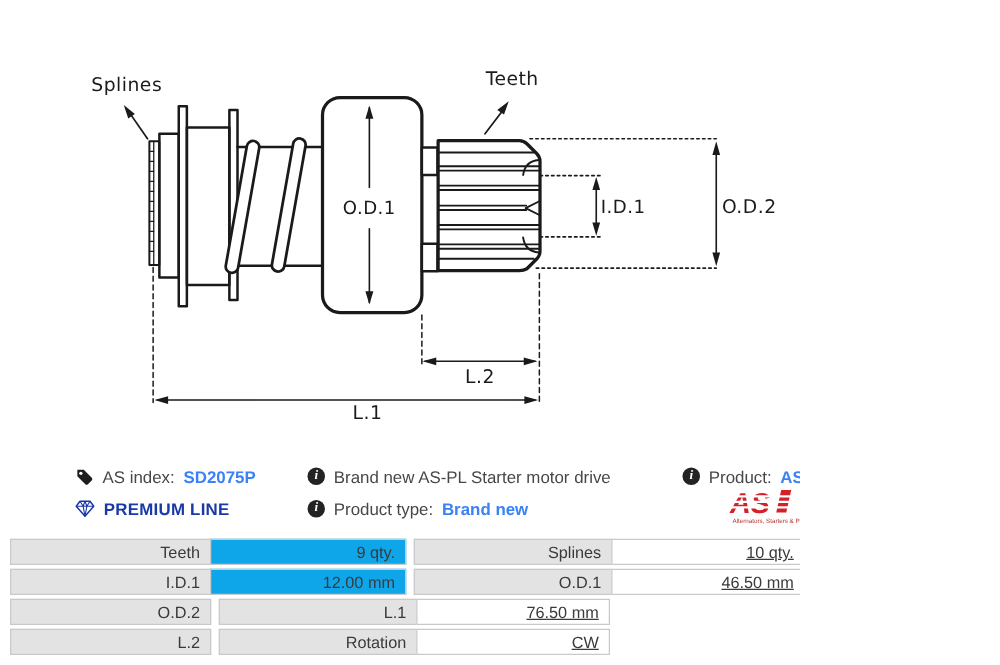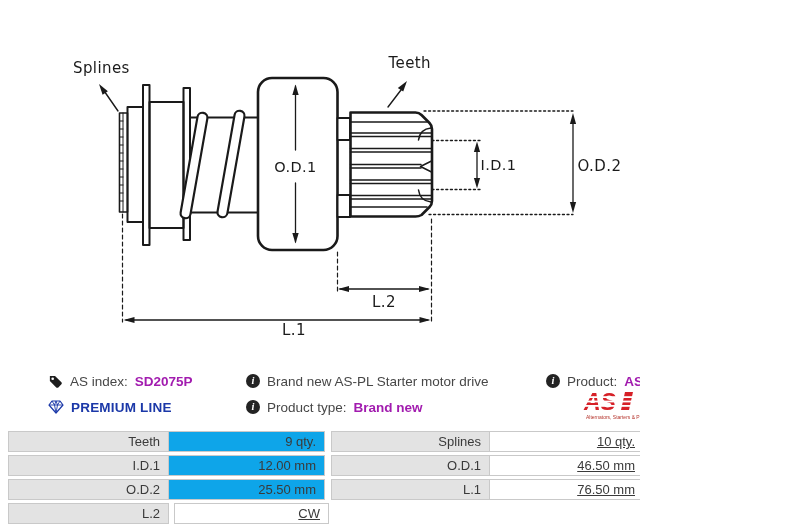--- a/index.html
+++ b/index.html
@@ -12,21 +12,21 @@
   .drawing svg{display:block;}
   .dim-label{font-family:"DejaVu Sans",sans-serif;fill:#1b1b1b;letter-spacing:.4px;}
 
   
   .photo{background:#fff;}
 
   
   .info-col{position:absolute;top:372px;}
   .info-row{display:flex;align-items:center;gap:7px;height:18px;margin-bottom:8px;
             font-size:13.5px;color:#474747;white-space:nowrap;}
-  .info-row b{color:#a21caf;}
+  .info-row b{color:#3b82f6;}
   .premium{color:#1b38a8;font-weight:bold;letter-spacing:.2px;text-align:center;}
   .info-icon{width:14px;height:14px;min-width:14px;border-radius:50%;background:#232323;color:#fff;
              display:inline-flex;align-items:center;justify-content:center;
              font-family:"Liberation Serif",serif;font-weight:bold;font-style:italic;
              font-size:10.5px;line-height:14px;}
   .logo-wrap{position:absolute;left:583px;top:391px;width:68px;height:32px;}
 
   
   .spec{position:absolute;left:8px;top:431px;width:637px;}
   .srow{display:flex;height:21px;margin-bottom:3px;}
@@ -213,21 +213,21 @@
       <circle cx="66" cy="63" r="45" fill="none" stroke="#787874" stroke-width="3.5" opacity=".7"></circle>
       <circle cx="66" cy="63" r="38" fill="#232321"></circle>
       <circle cx="66" cy="63" r="31" fill="none" stroke="#8e8e88" stroke-width="5"></circle>
       <circle cx="66" cy="63" r="24" fill="#151513"></circle>
       <circle cx="66" cy="63" r="17" fill="#1d1b16" stroke="#8a7848" stroke-width="3.5"></circle>
       <circle cx="66" cy="63" r="10" fill="#060606"></circle>
       <ellipse cx="66" cy="20" rx="28" ry="7" fill="#ffffff" opacity=".12"></ellipse>
     </svg>
   </div>
 
-  <div class="info-col" style="left:48px">
+  <div class="info-col" style="left:60px">
     <div class="info-row">
       <svg width="15" height="15" viewBox="0 0 16 16">
         <path d="M2 2 h5.5 l6.8 6.8 c.6 .6 .6 1.6 0 2.2 l-3.3 3.3 c-.6 .6 -1.6 .6 -2.2 0 L2 7.5 Z" fill="#1d1d1d"></path>
         <circle cx="5" cy="5" r="1.4" fill="#fff"></circle>
       </svg>
       <span>AS index:</span>
       <b>SD2075P</b>
     </div>
     <div class="info-row">
       <svg width="16" height="14" viewBox="0 0 16 14" fill="none" stroke="#1b38a8" stroke-width="1.2" stroke-linejoin="round">
@@ -281,25 +281,25 @@
     </div>
     <div class="srow">
       <div class="cell lab1">I.D.1</div>
       <div class="cell val1">12.00 mm</div>
       <div class="colgap"></div>
       <div class="cell lab2">O.D.1</div>
       <div class="cell val2">46.50 mm</div>
     </div>
     <div class="srow">
       <div class="cell lab1">O.D.2</div>
-      <div class="cell val1">25.50 mm</div>
       <div class="colgap"></div>
       <div class="cell lab2">L.1</div>
       <div class="cell val2">76.50 mm</div>
     </div>
     <div class="srow">
       <div class="cell lab1">L.2</div>
       <div class="colgap"></div>
+      <div class="cell lab2">Rotation</div>
       <div class="cell val2">CW</div>
     </div>
   </div>
 
 </div>
 
 </body></html>

